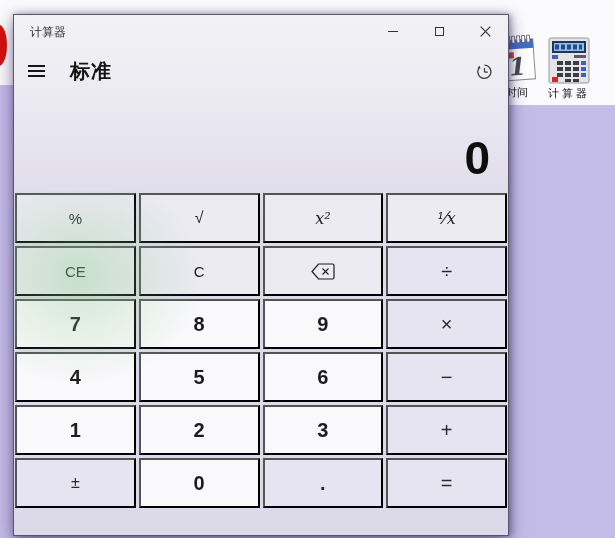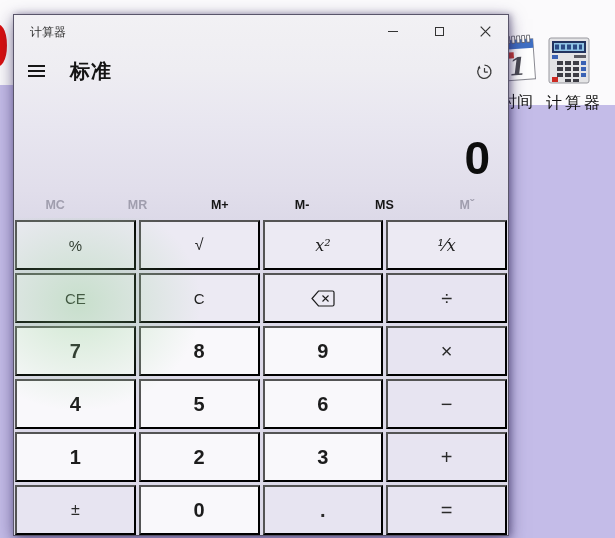--- a/index.html
+++ b/index.html
@@ -13,22 +13,22 @@
 
   
   .white-band { position:absolute; left:0; top:0; width:615px; height:105px; background:#fbfafc; z-index:0; }
   .left-lavender-patch { position:absolute; left:0; top:85px; width:14px; height:22px; background:#c4bce8; z-index:1; }
   .red-digit {
     position:absolute; left:-26px; top:14px; z-index:1;
     font-size:64px; line-height:64px; font-weight:700; color:#d90f0f;
   }
   .desktop-icon { position:absolute; z-index:1; text-align:center; }
   .desktop-icon .icon-label {
-    position:absolute; left:0; right:0; top:100%; margin-top:9px;
-    font-size:16px; color:#111; white-space:nowrap;
+    position:absolute; left:0; right:0; top:100%; margin-top:2px;
+    font-size:11px; color:#111; white-space:nowrap;
   }
   #icon-time { left:494px; top:33px; width:46px; height:50px; }
   #icon-calc { left:546px; top:37px; width:46px; height:47px; }
   #icon-calc .icon-label { letter-spacing:3px; }
 
   
   .calc-window {
     position:absolute; left:13px; top:14px; width:496px; height:522px; z-index:5;
     border:1px solid #59556a;
     box-shadow:0 5px 16px rgba(40,30,80,.55), 2px 0 6px rgba(40,30,80,.35);
@@ -180,28 +180,20 @@
         <path d="M2.5,6.4 L5.6,6.6 L4.4,3.4 Z" fill="#3a3a3a"></path>
         <path d="M9.5,10.2 L9.5,5.9 M9.5,10.2 L12.8,10.2" fill="none" stroke="#3a3a3a" stroke-width="1.2"></path>
       </svg>
     </div>
   </div>
 
   <div class="display-area">
     <div class="display-value">0</div>
   </div>
 
-  <div class="memory-row">
-    <div class="mem-btn disabled">MC</div>
-    <div class="mem-btn disabled">MR</div>
-    <div class="mem-btn">M+</div>
-    <div class="mem-btn">M-</div>
-    <div class="mem-btn">MS</div>
-    <div class="mem-btn disabled">Mˇ</div>
-  </div>
 
   <div class="keypad">
     <button class="key k-func" id="key-percent">%</button>
     <button class="key k-func" id="key-sqrt">√</button>
     <button class="key k-func k-math-italic" id="key-square">x²</button>
     <button class="key k-func k-math-italic" id="key-reciprocal">¹⁄x</button>
 
     <button class="key k-func" id="key-ce">CE</button>
     <button class="key k-func" id="key-c">C</button>
     <button class="key k-func" id="key-backspace">

